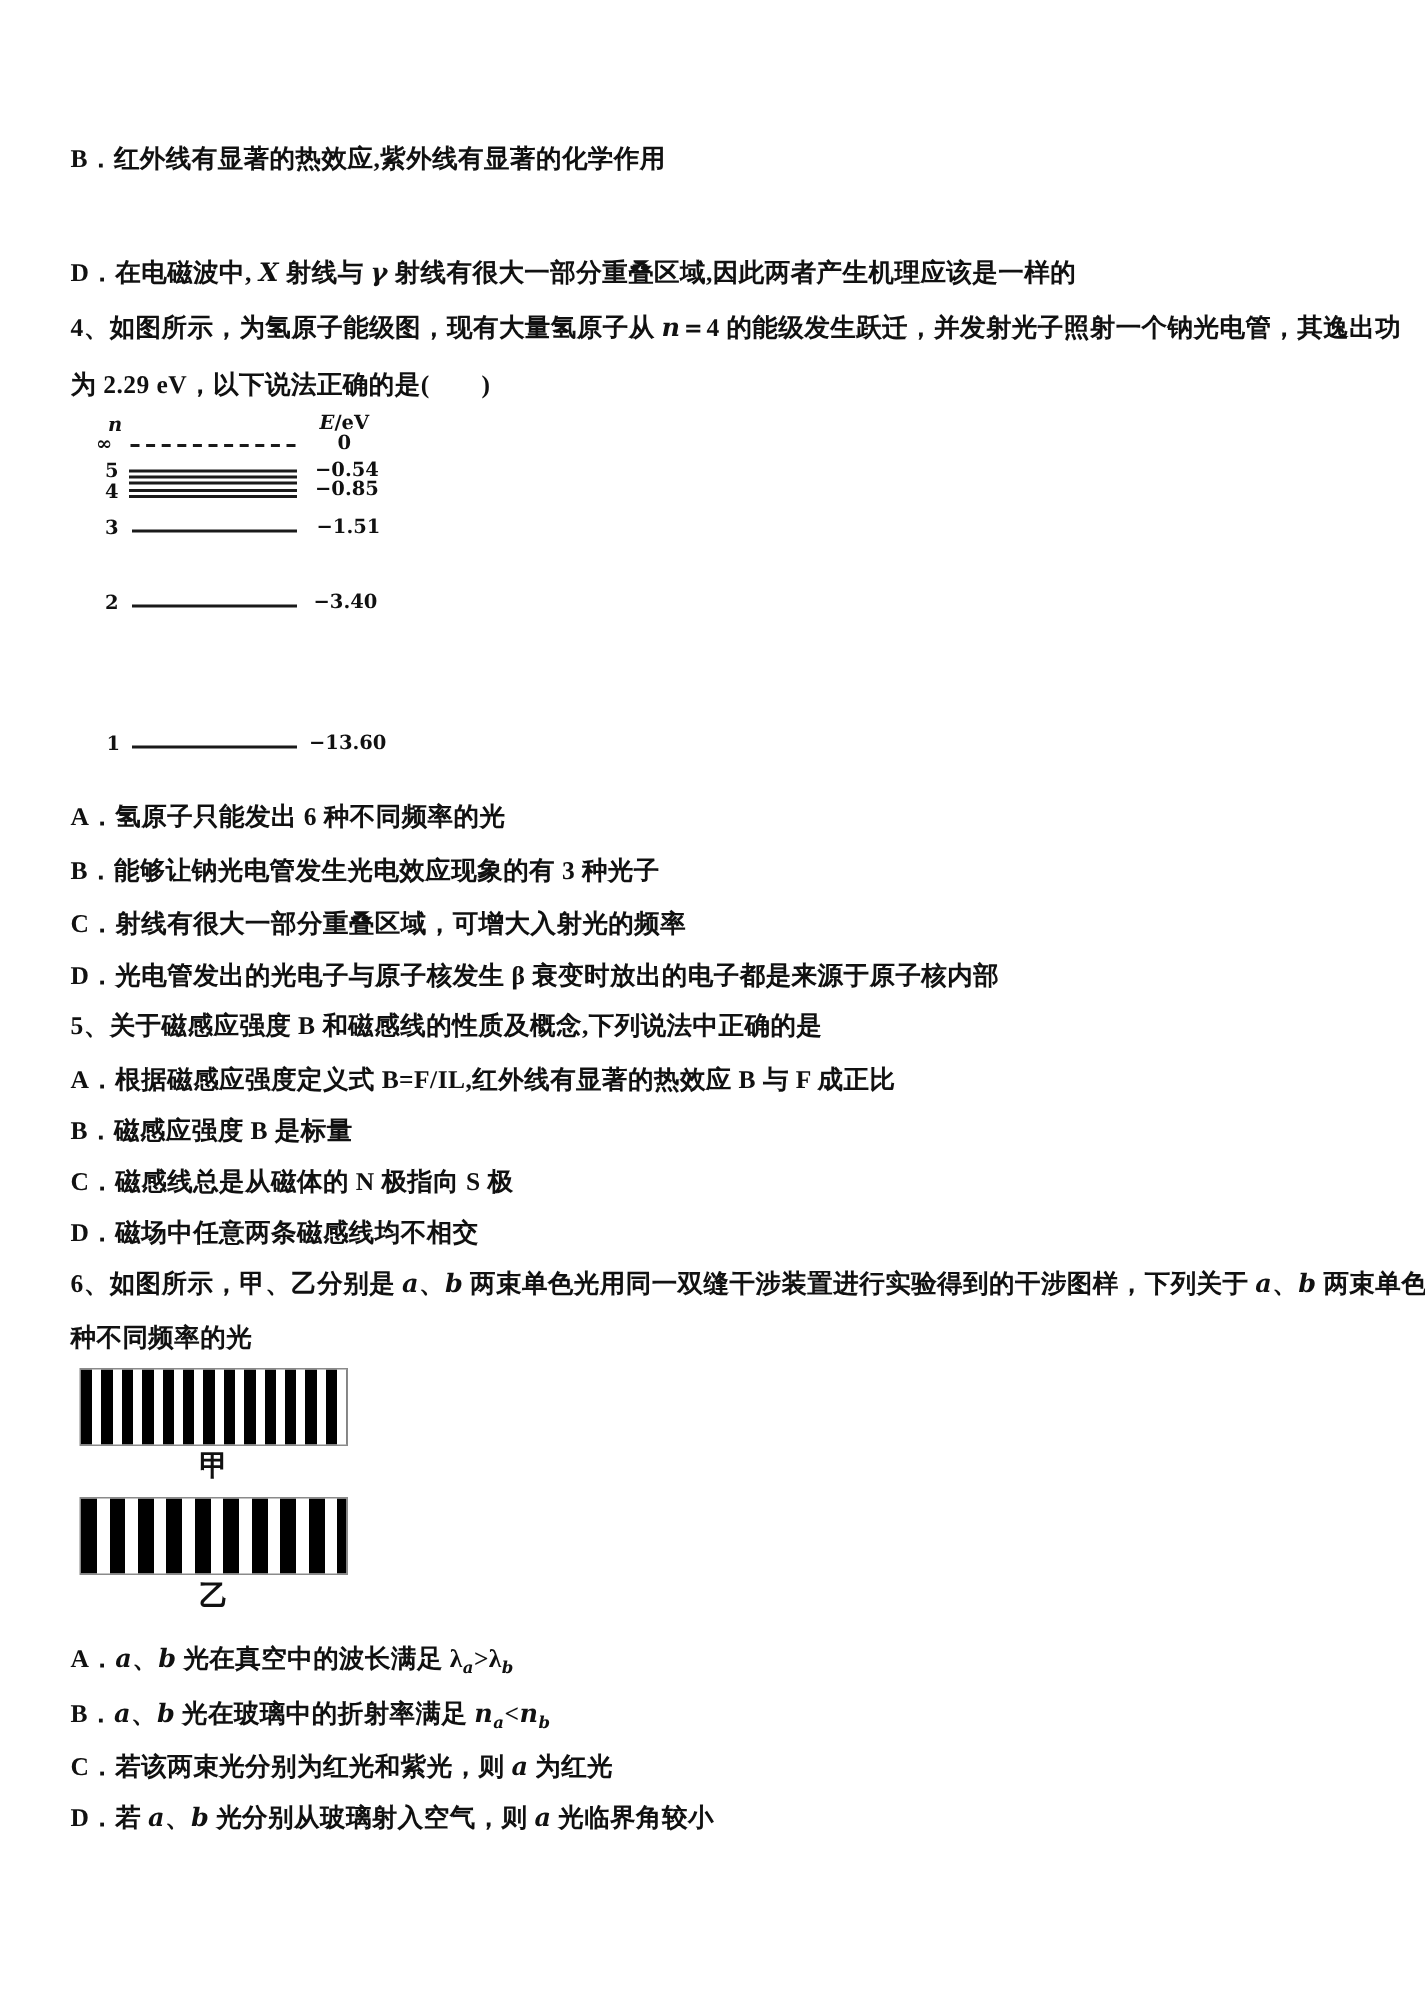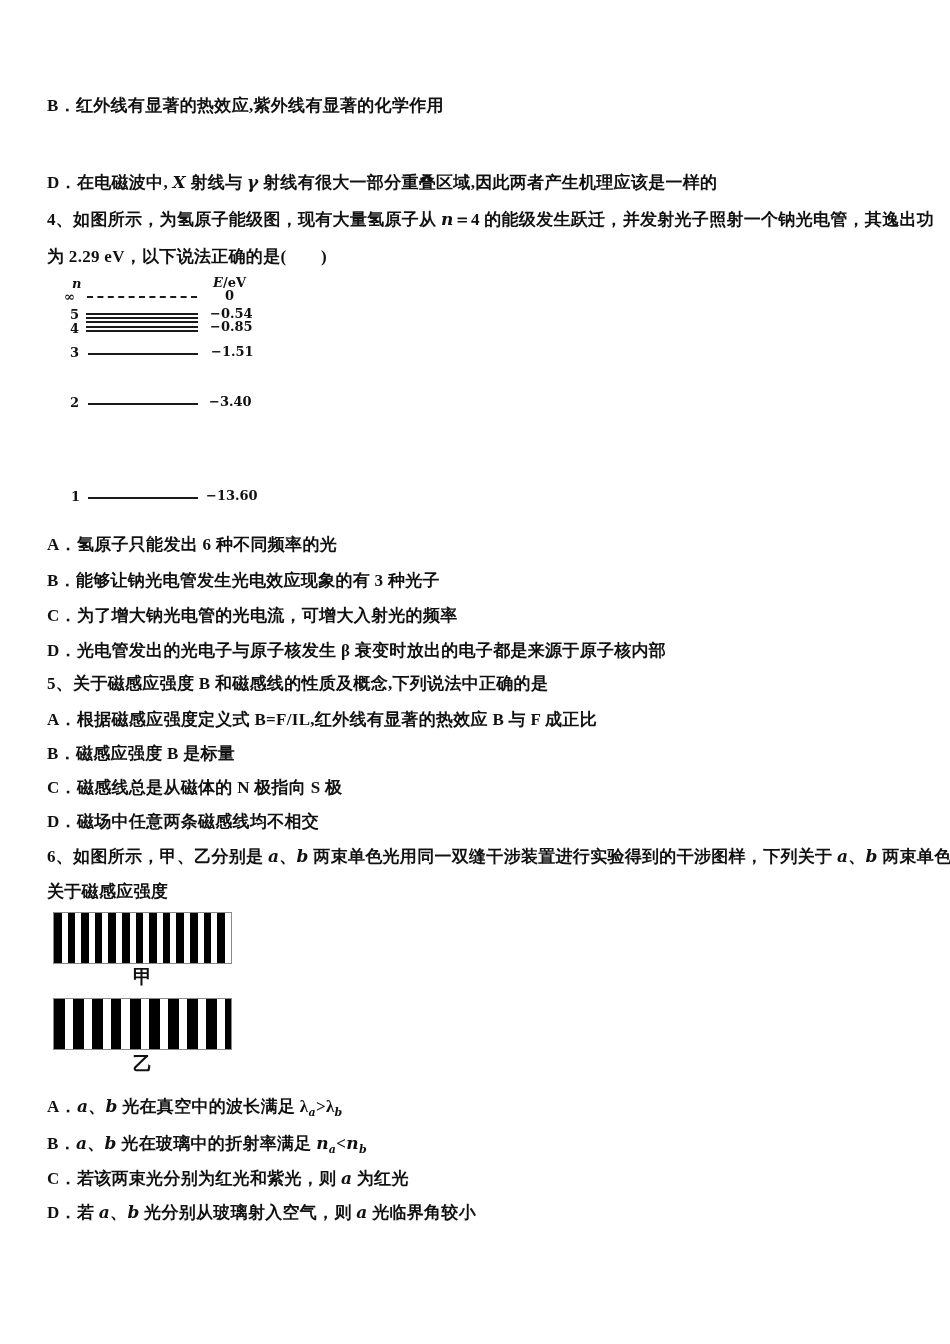--- a/index.html
+++ b/index.html
@@ -100,31 +100,31 @@
     <div class="dg-line" style="left:88px;top:403px;width:110px;"></div>
     <span class="dg-label" style="left:209px;top:395px;">−3.40</span>
 
     <span class="dg-label" style="left:71px;top:490px;">1</span>
     <div class="dg-line" style="left:88px;top:497px;width:110px;"></div>
     <span class="dg-label" style="left:206px;top:489px;text-align:center;">−13.60</span>
   </div>
 
   <div class="tline" style="left:47px;top:535px;">A．氢原子只能发出 6 种不同频率的光</div>
   <div class="tline" style="left:47px;top:571px;">B．能够让钠光电管发生光电效应现象的有 3 种光子</div>
-  <div class="tline" style="left:47px;top:606px;">C．为了增大钠光电管的光电流，可增大入射光的频率</div>
+  <div class="tline" style="left:47px;top:606px;">C．射线有很大一部分重叠区域，可增大入射光的频率</div>
   <div class="tline" style="left:47px;top:641px;">D．光电管发出的光电子与原子核发生 β 衰变时放出的电子都是来源于原子核内部</div>
 
   <div class="tline" style="left:47px;top:674px;">5、关于磁感应强度 B 和磁感线的性质及概念,下列说法中正确的是</div>
   <div class="tline" style="left:47px;top:710px;">A．根据磁感应强度定义式 B=F/IL,红外线有显著的热效应 B 与 F 成正比</div>
   <div class="tline" style="left:47px;top:744px;">B．磁感应强度 B 是标量</div>
   <div class="tline" style="left:47px;top:778px;">C．磁感线总是从磁体的 N 极指向 S 极</div>
   <div class="tline" style="left:47px;top:812px;">D．磁场中任意两条磁感线均不相交</div>
 
   <div class="tline" style="left:47px;top:846px;">6、如图所示，甲、乙分别是 <i>a</i>、<i>b</i> 两束单色光用同一双缝干涉装置进行实验得到的干涉图样，下列关于 <i>a</i>、<i>b</i> 两束单色光</div>
-  <div class="tline" style="left:47px;top:882px;">关于磁感应强度</div>
+  <div class="tline" style="left:47px;top:882px;">种不同频率的光</div>
 
   <div class="fringe narrow" style="left:53px;top:912px;"></div>
   <div class="fringe-label" style="left:53px;top:964px;">甲</div>
 
   <div class="fringe wide" style="left:53px;top:998px;"></div>
   <div class="fringe-label" style="left:53px;top:1051px;">乙</div>
 
   <div class="tline" style="left:47px;top:1133px;">B．<i>a</i>、<i>b</i> 光在玻璃中的折射率满足 <i>n</i><sub><i>a</i></sub>&lt;<i>n</i><sub><i>b</i></sub></div>
   <div class="tline" style="left:47px;top:1096px;">A．<i>a</i>、<i>b</i> 光在真空中的波长满足 λ<sub><i>a</i></sub>&gt;λ<sub><i>b</i></sub></div>
   <div class="tline" style="left:47px;top:1168px;">C．若该两束光分别为红光和紫光，则 <i>a</i> 为红光</div>

